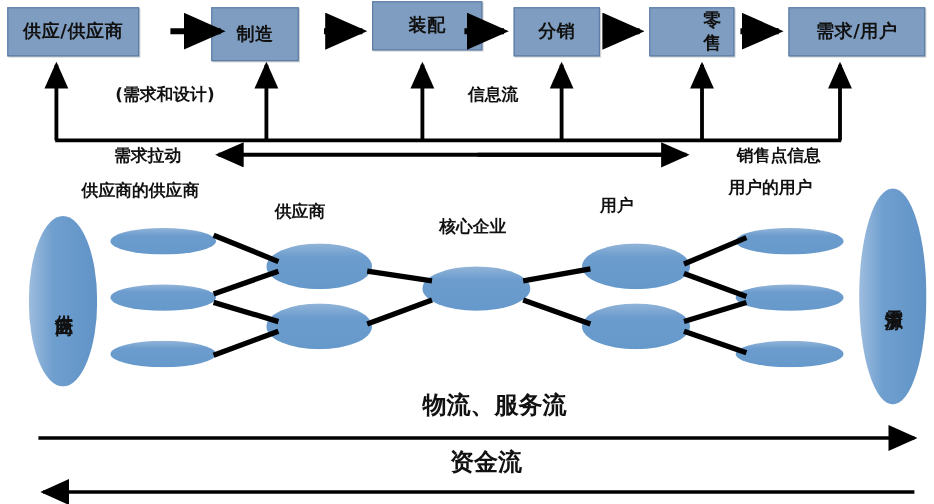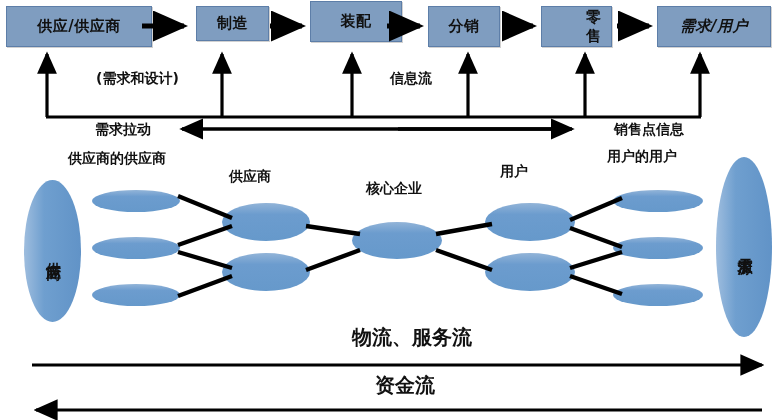--- a/index.html
+++ b/index.html
@@ -41,26 +41,26 @@
   .lbl{position:absolute;font-size:14px;font-weight:bold;color:#111;white-space:nowrap;text-align:center;}
 
   
   svg.ov{position:absolute;left:0;top:0;width:778px;height:420px;overflow:visible;pointer-events:none;}
 </style>
 </head>
 <body>
 
 <div id="stage">
 
-  <div class="pbox" style="left:6px;top:6px;width:146px;height:41px;">供应/供应商</div>
-  <div class="pbox" style="left:196px;top:6px;width:73px;height:35px;font-family:Liberation Serif, serif;">制造</div>
+  <div class="pbox" style="left:6px;top:6px;width:110px;height:41px;">供应/供应商</div>
+  <div class="pbox" style="left:176px;top:6px;width:73px;height:45px;font-family:Liberation Serif, serif;">制造</div>
   <div class="pbox" style="left:310px;top:1px;width:92px;height:41px;">装配</div>
   <div class="pbox" style="left:428px;top:6px;width:72px;height:41px;">分销</div>
   <div class="pbox" style="left:541px;top:6px;width:71px;height:41px;padding-left:44px;">零售</div>
-  <div class="pbox" style="left:657px;top:6px;width:114px;height:41px;font-style:italic;">需求/用户</div>
+  <div class="pbox" style="left:657px;top:6px;width:114px;height:41px;">需求/用户</div>
 
   <div class="ell big" style="left:24px;top:180px;width:57px;height:142px;">
     <span class="vtext">供应商</span>
   </div>
 
   <div class="ell" style="left:92px;top:190px;width:88px;height:22px;"></div>
   <div class="ell" style="left:92px;top:237px;width:88px;height:22px;"></div>
   <div class="ell" style="left:92px;top:284px;width:88px;height:22px;"></div>
 
   <div class="ell" style="left:222px;top:203px;width:88px;height:38px;"></div>

